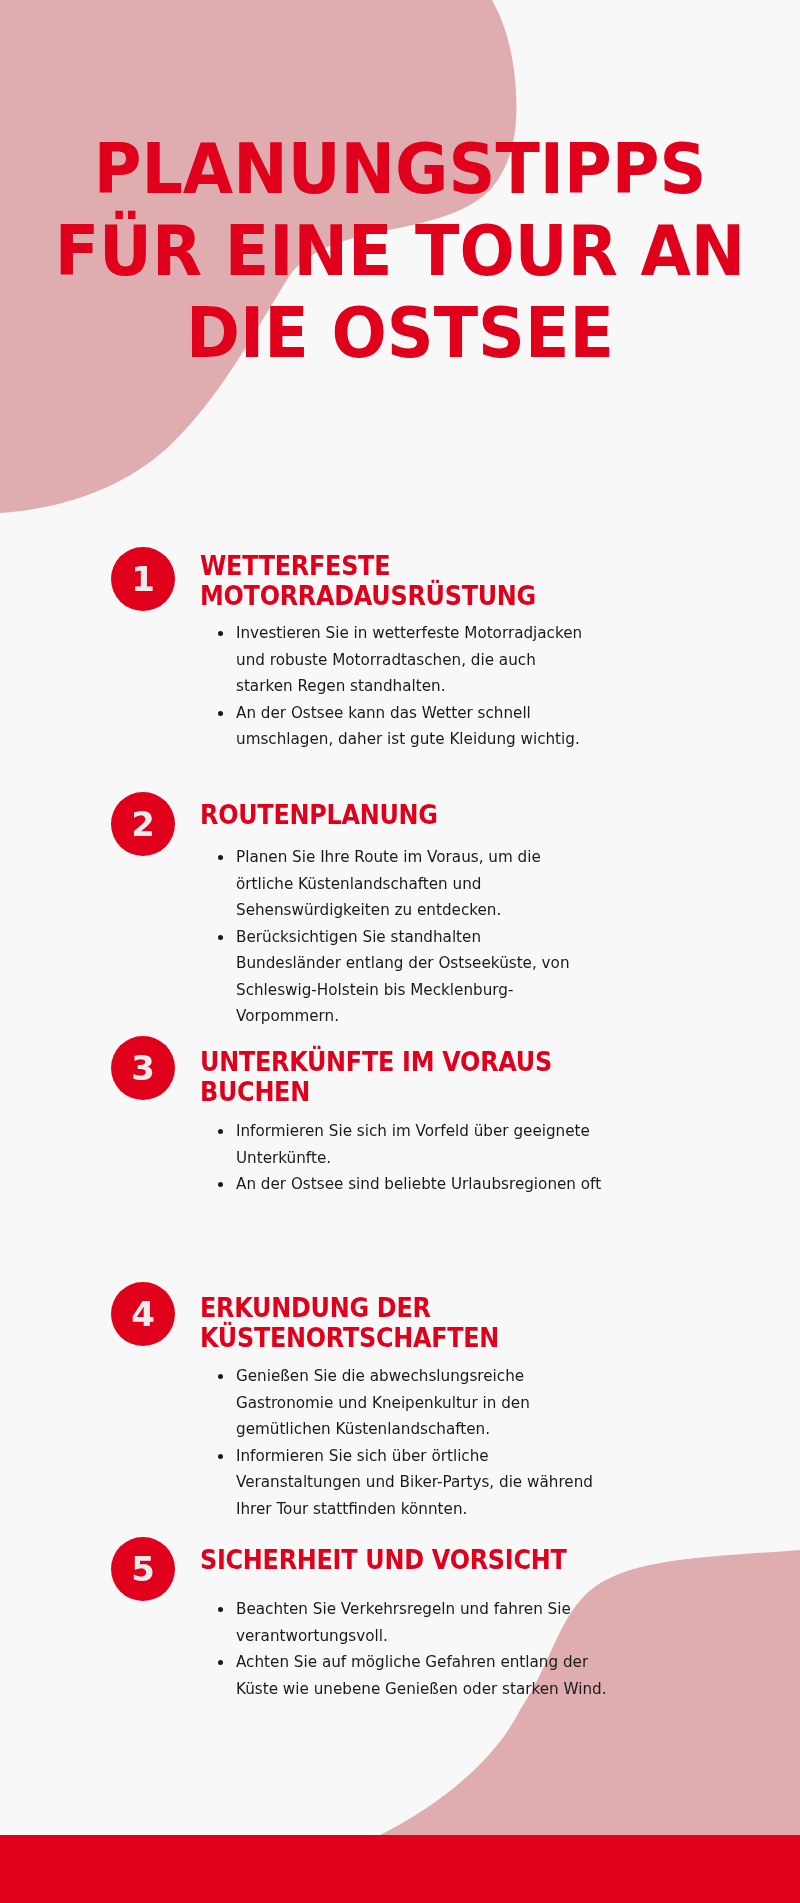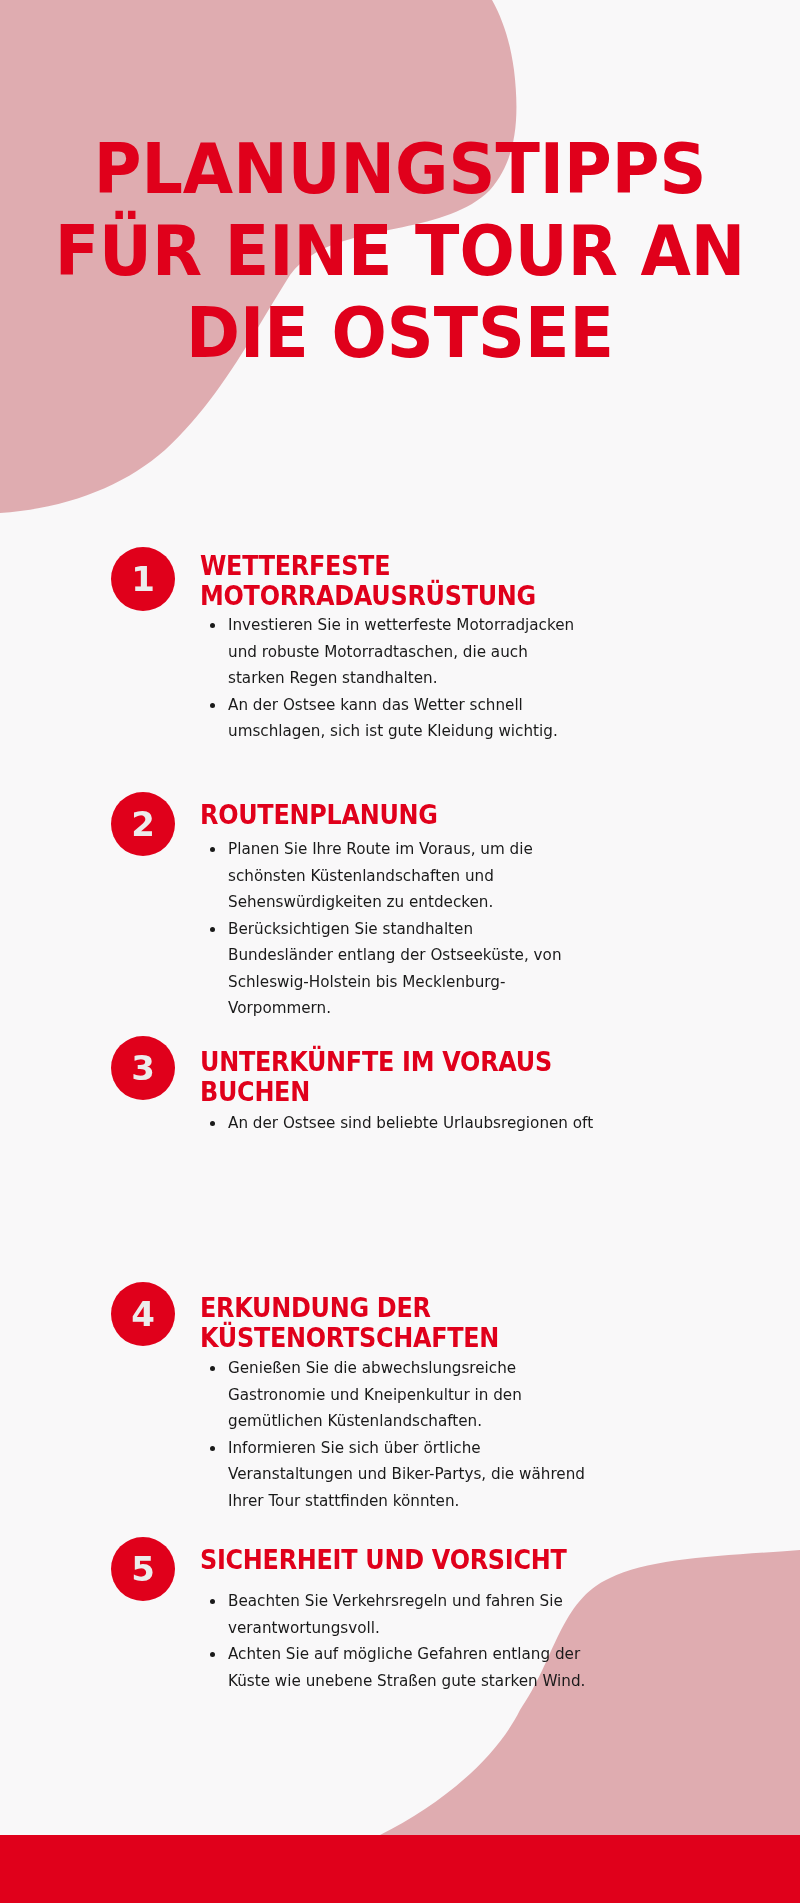--- a/index.html
+++ b/index.html
@@ -26,21 +26,21 @@
     display:flex; align-items:center; justify-content:center;
   }
   .heading {
     position:absolute; left:200px; width:560px;
     color:#e0001b; font-family:"DejaVu Sans", sans-serif; font-weight:bold;
     font-size:26px; line-height:30px; letter-spacing:-0.3px;
     transform:scaleX(0.92); transform-origin:left top;
   }
   .heading div { white-space:nowrap; }
   .bullets {
-    position:absolute; left:206px; width:420px; margin:0; padding:0; list-style:none;
+    position:absolute; left:206px; width:420px; margin:8px; padding:0; list-style:none;
     color:#1a1a1a; font-family:"DejaVu Sans", sans-serif; font-size:15.2px; line-height:26.5px;
   }
   .bullets li { position:relative; padding-left:22px; }
   .bullets li::before {
     content:""; position:absolute; left:4px; top:11px; width:5px; height:5px; border-radius:50%; background:#1a1a1a;
   }
   .bullets li span.line { display:block; white-space:nowrap; }
 </style>
 </head>
 <body>
@@ -67,56 +67,60 @@
     <div>MOTORRADAUSRÜSTUNG</div>
   </div>
   <ul class="bullets" style="top:612px;">
     <li>
       <span class="line">Investieren Sie in wetterfeste Motorradjacken</span>
       <span class="line">und robuste Motorradtaschen, die auch</span>
       <span class="line">starken Regen standhalten.</span>
     </li>
     <li>
       <span class="line">An der Ostsee kann das Wetter schnell</span>
-      <span class="line">umschlagen, sich ist gute Kleidung wichtig.</span>
+      <span class="line">umschlagen, daher ist gute Kleidung wichtig.</span>
     </li>
   </ul>
 </div>
 
 <div class="section" style="top:0;">
   <div class="num-circle" style="top:792px;">
     <span>2</span>
   </div>
   <div class="heading" style="top:800px;">
     <div>ROUTENPLANUNG</div>
   </div>
   <ul class="bullets" style="top:836px;">
     <li>
       <span class="line">Planen Sie Ihre Route im Voraus, um die</span>
-      <span class="line">schönsten Küstenlandschaften und</span>
+      <span class="line">örtliche Küstenlandschaften und</span>
       <span class="line">Sehenswürdigkeiten zu entdecken.</span>
     </li>
     <li>
       <span class="line">Berücksichtigen Sie standhalten</span>
       <span class="line">Bundesländer entlang der Ostseeküste, von</span>
       <span class="line">Schleswig-Holstein bis Mecklenburg-</span>
       <span class="line">Vorpommern.</span>
     </li>
   </ul>
 </div>
 
 <div class="section" style="top:0;">
   <div class="num-circle" style="top:1036px;">
     <span>3</span>
   </div>
   <div class="heading" style="top:1047px;">
     <div>UNTERKÜNFTE IM VORAUS</div>
     <div>BUCHEN</div>
   </div>
   <ul class="bullets" style="top:1110px;">
+    <li>
+      <span class="line">Informieren Sie sich im Vorfeld über geeignete</span>
+      <span class="line">Unterkünfte.</span>
+    </li>
     <li>
       <span class="line">An der Ostsee sind beliebte Urlaubsregionen oft</span>
     </li>
   </ul>
 </div>
 
 <div class="section" style="top:0;">
   <div class="num-circle" style="top:1282px;">
     <span>4</span>
   </div>
@@ -145,16 +149,16 @@
   <div class="heading" style="top:1545px;">
     <div>SICHERHEIT UND VORSICHT</div>
   </div>
   <ul class="bullets" style="top:1588px;">
     <li>
       <span class="line">Beachten Sie Verkehrsregeln und fahren Sie</span>
       <span class="line">verantwortungsvoll.</span>
     </li>
     <li>
       <span class="line">Achten Sie auf mögliche Gefahren entlang der</span>
-      <span class="line">Küste wie unebene Straßen gute starken Wind.</span>
+      <span class="line">Küste wie unebene Genießen oder starken Wind.</span>
     </li>
   </ul>
 </div>
 
 </body></html>

